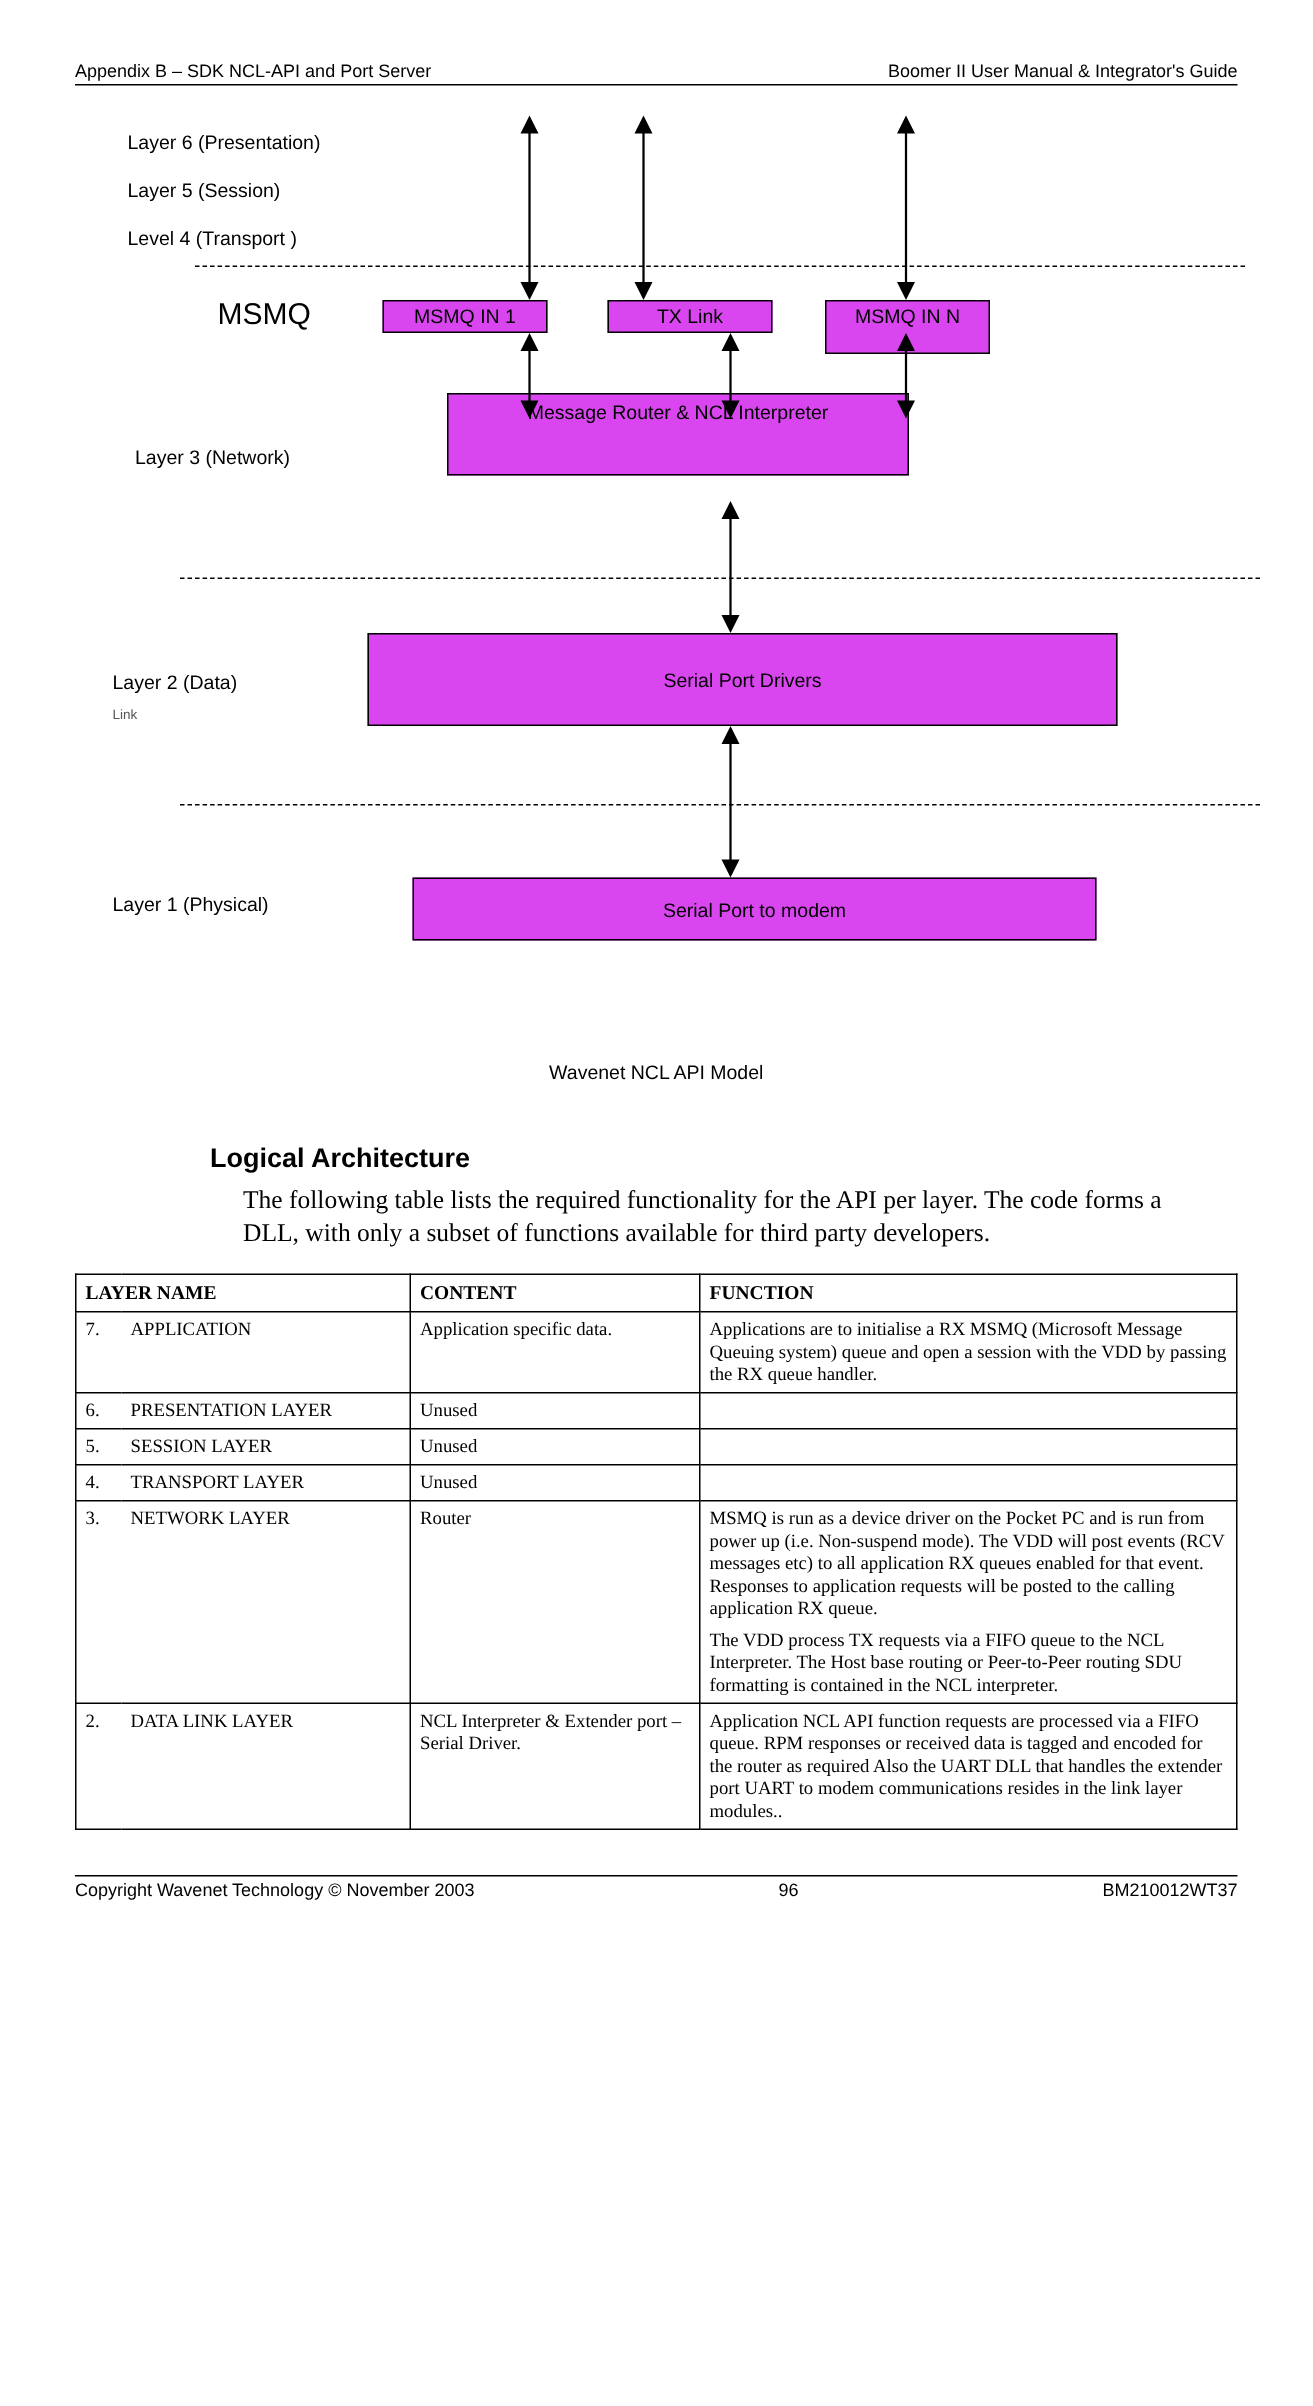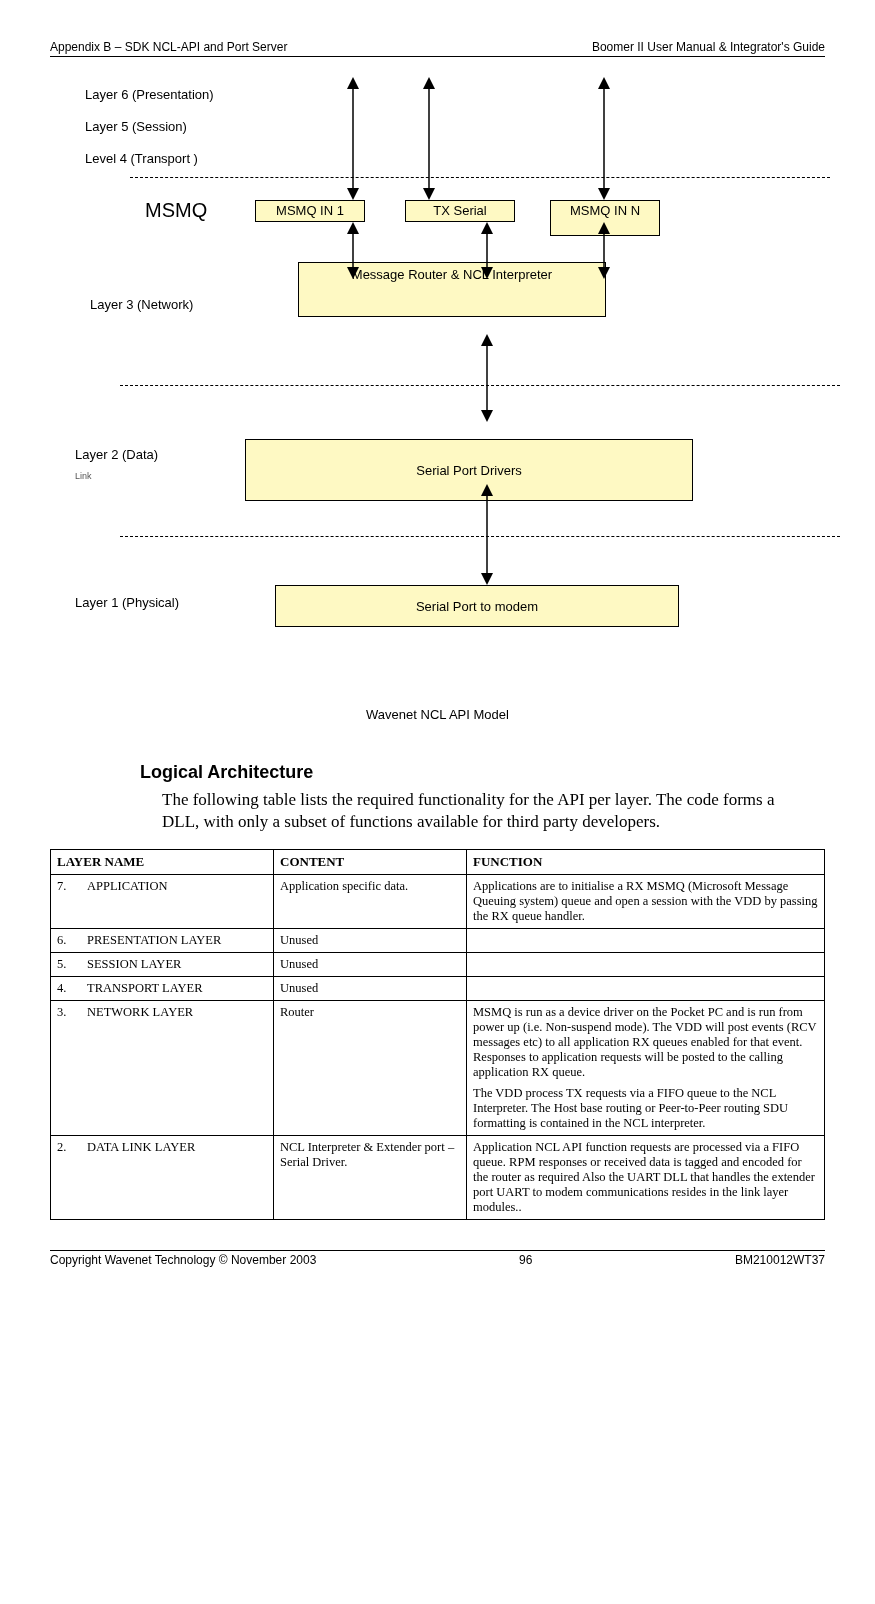--- a/index.html
+++ b/index.html
@@ -31,21 +31,21 @@
     position: relative;
     height: 590px;
     font-family: Arial, sans-serif;
     font-size: 13px;
   }
   .diagram .label { position: absolute; }
   .diagram .big-label { position: absolute; font-size: 20px; }
   .diagram .box {
     position: absolute;
     border: 1px solid #000;
-    background: #fef9c3;
+    background: #d946ef;
     text-align: center;
     display: flex;
     justify-content: center;
     align-items: flex-start;
     padding-top: 4px;
     box-sizing: border-box;
     font-size: 13px;
   }
   .diagram .dash {
     position: absolute;
@@ -104,21 +104,21 @@
 
   <div class="label" style="left:35px; top:0px;">Layer 6 (Presentation)</div>
   <div class="label" style="left:35px; top:32px;">Layer 5 (Session)</div>
   <div class="label" style="left:35px; top:64px;">Level 4 (Transport )</div>
 
   <div class="dash" style="left:80px; top:90px; width:700px;"></div>
 
   <div class="big-label" style="left:95px; top:112px;">MSMQ</div>
 
   <div class="box" style="left:205px; top:113px; width:110px; height:22px; padding-top:2px;">MSMQ IN 1</div>
-  <div class="box" style="left:355px; top:113px; width:110px; height:22px; padding-top:2px;">TX Serial</div>
+  <div class="box" style="left:355px; top:113px; width:110px; height:22px; padding-top:2px;">TX Link</div>
   <div class="box" style="left:500px; top:113px; width:110px; height:36px; padding-top:2px;">MSMQ IN N</div>
 
   <svg class="arrow" style="left:296px; top:-10px; width:14px; height:123px;">
       <line x1="7" y1="8" x2="7" y2="115" stroke="#000" stroke-width="1.5"></line>
       <polygon points="7,0 1,12 13,12"></polygon>
       <polygon points="7,123 1,111 13,111"></polygon>
     </svg>
   <svg class="arrow" style="left:372px; top:-10px; width:14px; height:123px;">
       <line x1="7" y1="8" x2="7" y2="115" stroke="#000" stroke-width="1.5"></line>
       <polygon points="7,0 1,12 13,12"></polygon>
@@ -148,33 +148,33 @@
       <line x1="7" y1="8" x2="7" y2="49" stroke="#000" stroke-width="1.5"></line>
       <polygon points="7,0 1,12 13,12"></polygon>
       <polygon points="7,57 1,45 13,45"></polygon>
     </svg>
 
   <div class="dash" style="left:70px; top:298px; width:720px;"></div>
 
   <div class="label" style="left:25px; top:360px;">Layer 2 (Data)</div>
   <div class="label" style="left:25px; top:384px; font-size:9px; color:#555;">Link</div>
 
-  <div class="box" style="left:195px; top:352px; width:448px; height:62px; align-items:center; padding-top:0;">Serial Port Drivers</div>
+  <div class="box" style="left:195px; top:335px; width:500px; height:62px; align-items:center; padding-top:0;">Serial Port Drivers</div>
 
   <svg class="arrow" style="left:430px; top:247px; width:14px; height:88px;">
       <line x1="7" y1="8" x2="7" y2="80" stroke="#000" stroke-width="1.5"></line>
       <polygon points="7,0 1,12 13,12"></polygon>
       <polygon points="7,88 1,76 13,76"></polygon>
     </svg>
 
   <div class="dash" style="left:70px; top:449px; width:720px;"></div>
 
   <div class="label" style="left:25px; top:508px;">Layer 1 (Physical)</div>
 
-  <div class="box" style="left:225px; top:498px; width:404px; height:42px; align-items:center; padding-top:0;">Serial Port  to modem</div>
+  <div class="box" style="left:225px; top:498px; width:456px; height:42px; align-items:center; padding-top:0;">Serial Port  to modem</div>
 
   <svg class="arrow" style="left:430px; top:397px; width:14px; height:101px;">
       <line x1="7" y1="8" x2="7" y2="93" stroke="#000" stroke-width="1.5"></line>
       <polygon points="7,0 1,12 13,12"></polygon>
       <polygon points="7,101 1,89 13,89"></polygon>
     </svg>
 
 </div>
 
 <div class="caption">Wavenet NCL API Model</div>

